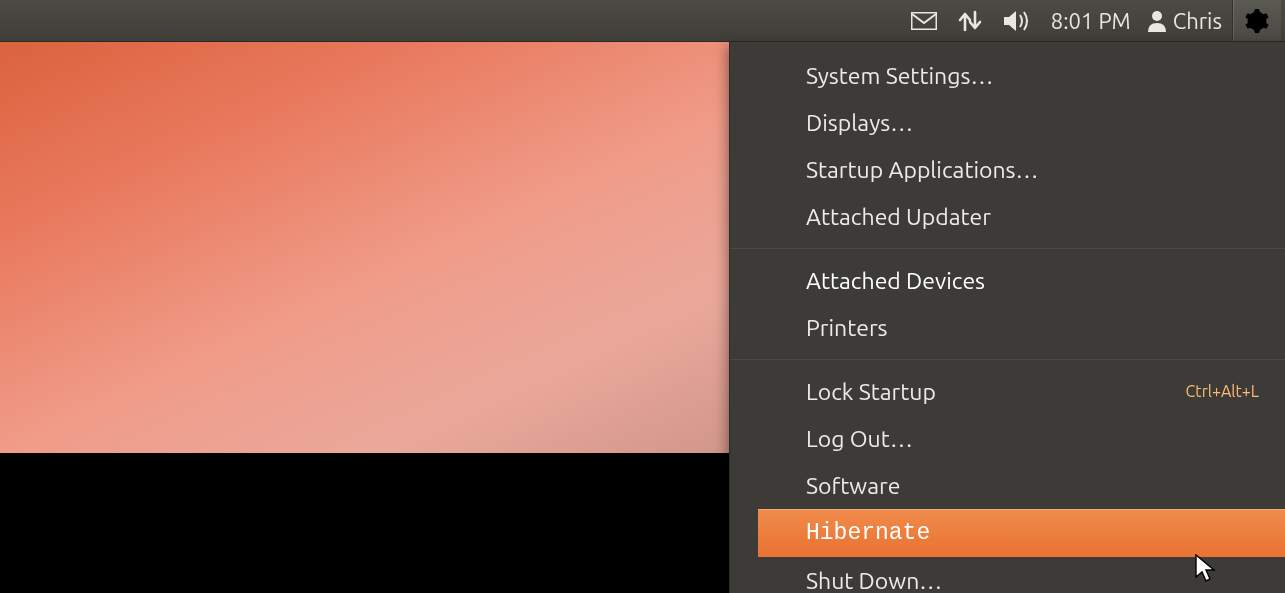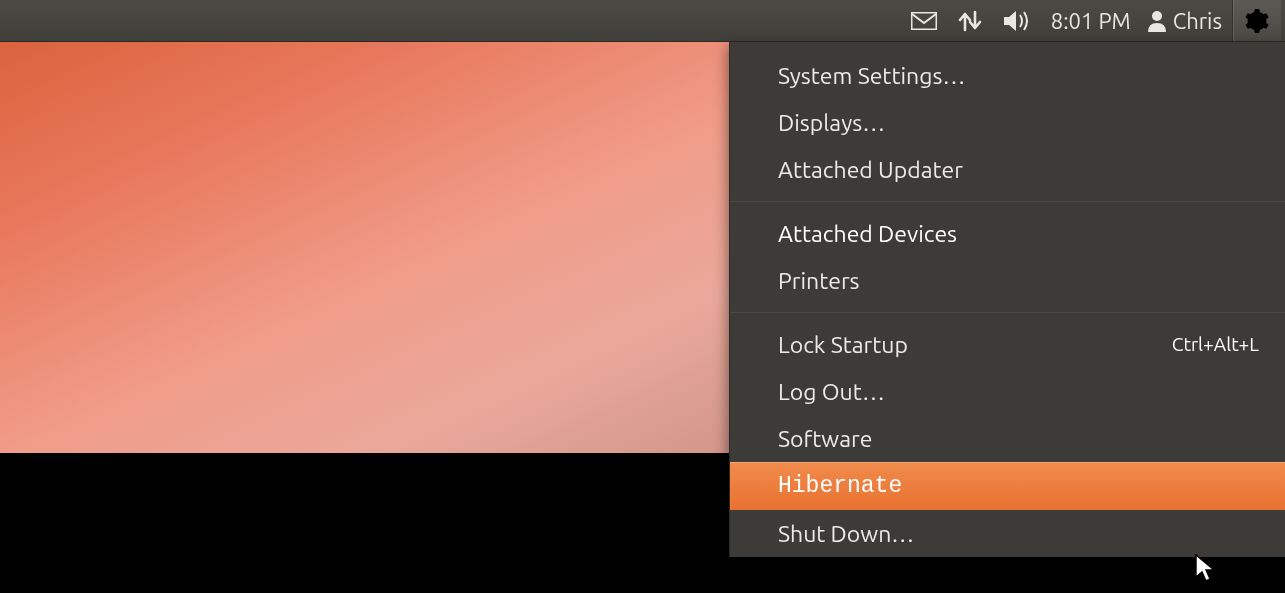--- a/index.html
+++ b/index.html
@@ -35,37 +35,38 @@
     padding-top:10px;
     font-size:23px;
     color:#ecebe7;
     box-shadow:-2px 4px 12px rgba(0,0,0,0.4);
   }
   .menu-item {
     display:flex; align-items:center; justify-content:space-between;
     padding:8px 26px 8px 48px;
     line-height:1.35;
     color:#ecebe7;
+    margin-left:28px;
   }
   .menu-item.header {
     color:#ffffff;
     cursor:default;
   }
   .menu-item.selected {
     background:linear-gradient(#f08b4b,#e97231);
     color:#ffffff;
     border-top:1px solid #f4a878;
     font-family:Liberation Mono, monospace;
   }
   .menu-sep {
     height:1px; margin:8px 0;
     background:#2e2d29;
     border-bottom:1px solid #4a4943;
   }
-  .accel { color:#ffffff; font-size:19px; }
+  .accel { color:#fdba74; font-size:16px; }
   .cursor { position:absolute; left:1195px; top:554px; pointer-events:none; }
 </style>
 </head>
 <body>
 <div class="screen">
 
   <div class="topbar">
     <div class="status-item">
       <svg width="26" height="18" viewBox="0 0 26 18">
         <rect x="0.5" y="0.5" width="25" height="17" rx="1" fill="none" stroke="currentColor" stroke-width="2"></rect>
@@ -105,20 +106,23 @@
   <div class="desktop-bg"></div>
 
   <div class="menu">
     <div class="menu-item">
       <span>System Settings…</span>
     </div>
     <div class="menu-item">
       <span>Displays…</span>
     </div>
     <div class="menu-item">
+      <span>Startup Applications…</span>
+    </div>
+    <div class="menu-item">
       <span>Attached Updater</span>
     </div>
 
     <div class="menu-sep"></div>
 
     <div class="menu-item header">
       <span>Attached Devices</span>
     </div>
     <div class="menu-item">
       <span>Printers</span>

